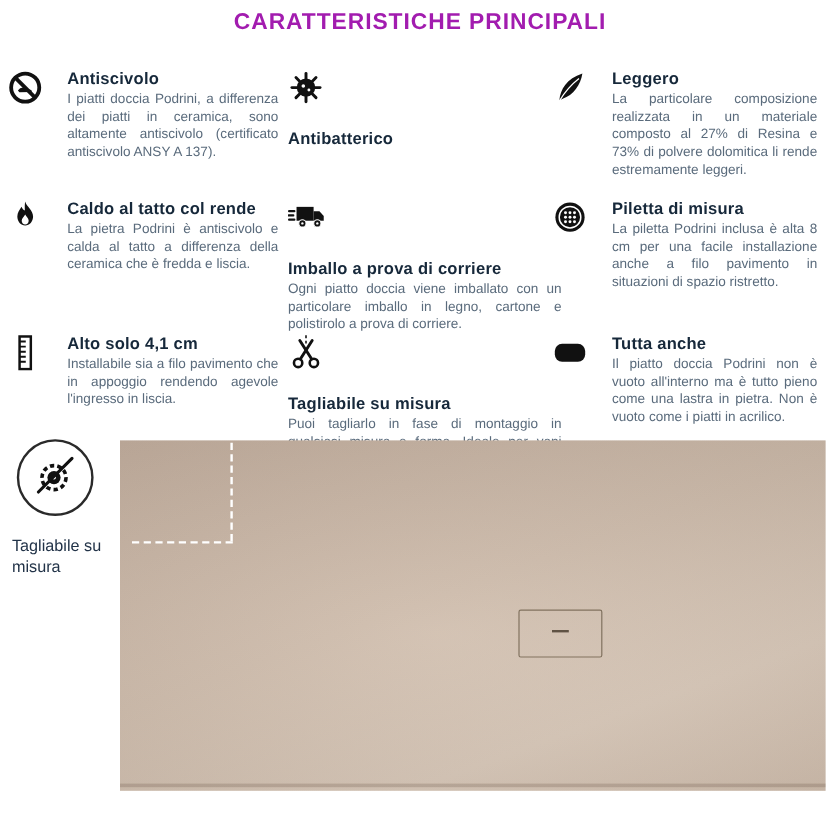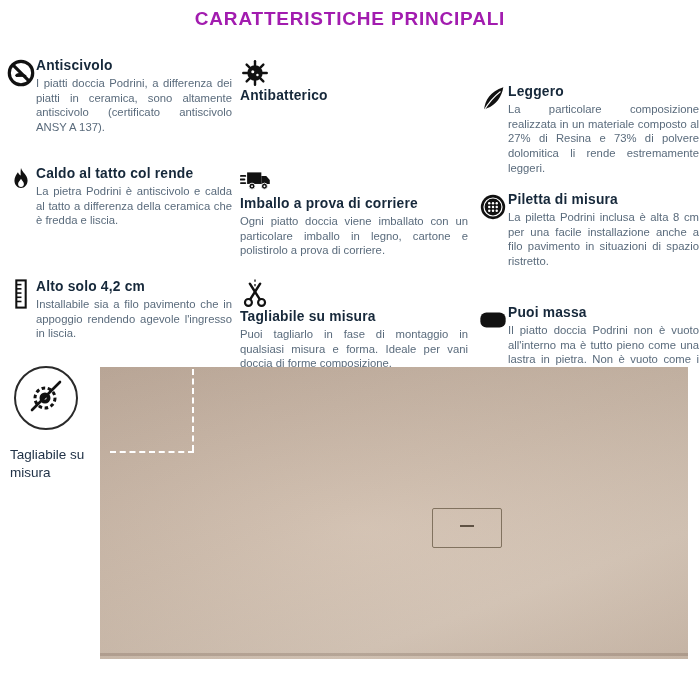--- a/index.html
+++ b/index.html
@@ -6,24 +6,24 @@
   body{
     width:700px;height:700px;position:relative;overflow:hidden;
     background:#ffffff;
     font-family:"Liberation Sans",sans-serif;
   }
   .page-title{
     position:absolute;top:8px;left:0;width:100%;margin:0;
     text-align:center;font-size:19px;font-weight:bold;
     color:#a21caf;letter-spacing:.8px;
   }
-  .feature{position:absolute;display:flex;gap:0;justify-content:center;}
+  .feature{position:absolute;display:flex;gap:20px;justify-content:center;}
   .c1{left:6px;width:226px;}
   .c2{left:240px;width:228px;flex-direction:column;}
-  .c3{left:478px;width:221px;margin-top:26px;}
+  .c3{left:460px;width:221px;}
   .r1{top:58px;}
   .r2{top:166px;}
   .r3{top:279px;}
   .f-icon{flex:0 0 30px;width:30px;height:30px;}
   .f-icon svg{display:block;}
   .f-text{flex:1 1 auto;min-width:0;}
   .f-text h3{margin:0 0 3px;font-size:13.8px;font-weight:bold;color:#16283a;letter-spacing:.2px;}
   .f-text p{margin:0;font-size:11.3px;line-height:1.3;color:#5a6b7c;text-align:justify;}
   
   .badge-circle{
@@ -180,21 +180,21 @@
       <g stroke="#111" stroke-width="1.7">
         <line x1="11" y1="6" x2="16.5" y2="6"></line>
         <line x1="11" y1="10.5" x2="16.5" y2="10.5"></line>
         <line x1="11" y1="15" x2="16.5" y2="15"></line>
         <line x1="11" y1="19.5" x2="16.5" y2="19.5"></line>
         <line x1="11" y1="24" x2="16.5" y2="24"></line>
       </g>
     </svg>
   </span>
   <div class="f-text">
-    <h3>Alto solo 4,2 cm</h3>
+    <h3>Alto solo 4,1 cm</h3>
     <p>Installabile sia a filo pavimento che in appoggio rendendo agevole l'ingresso in liscia.</p>
   </div>
 </div>
 
 <div class="feature c2 r3">
   <span class="f-icon">
     <svg width="30" height="30" viewBox="0 0 32 32">
       <line x1="16" y1="0.5" x2="16" y2="9" stroke="#111" stroke-width="1.4" stroke-dasharray="2.5 2.2"></line>
       <g stroke="#111" stroke-width="2.6" stroke-linecap="round">
         <line x1="10.5" y1="5" x2="21" y2="21.5"></line>
@@ -210,21 +210,21 @@
   </div>
 </div>
 
 <div class="feature c3 r3">
   <span class="f-icon">
     <svg width="30" height="30" viewBox="0 0 32 32">
       <rect x="2.5" y="8" width="27" height="16" rx="6.5" fill="#111"></rect>
     </svg>
   </span>
   <div class="f-text">
-    <h3>Puoi massa</h3>
+    <h3>Tutta anche</h3>
     <p>Il piatto doccia Podrini non è vuoto all'interno ma è tutto pieno come una lastra in pietra. Non è vuoto come i piatti in acrilico.</p>
   </div>
 </div>
 
 <div class="badge-circle">
   <span>
     <svg width="40" height="40" viewBox="0 0 40 40">
       <circle cx="19" cy="22" r="10" fill="none" stroke="#111" stroke-width="3" stroke-dasharray="3.6 2.6"></circle>
       <circle cx="19" cy="22" r="5.5" fill="#111"></circle>
       <circle cx="19" cy="22" r="1.6" fill="#fff"></circle>

